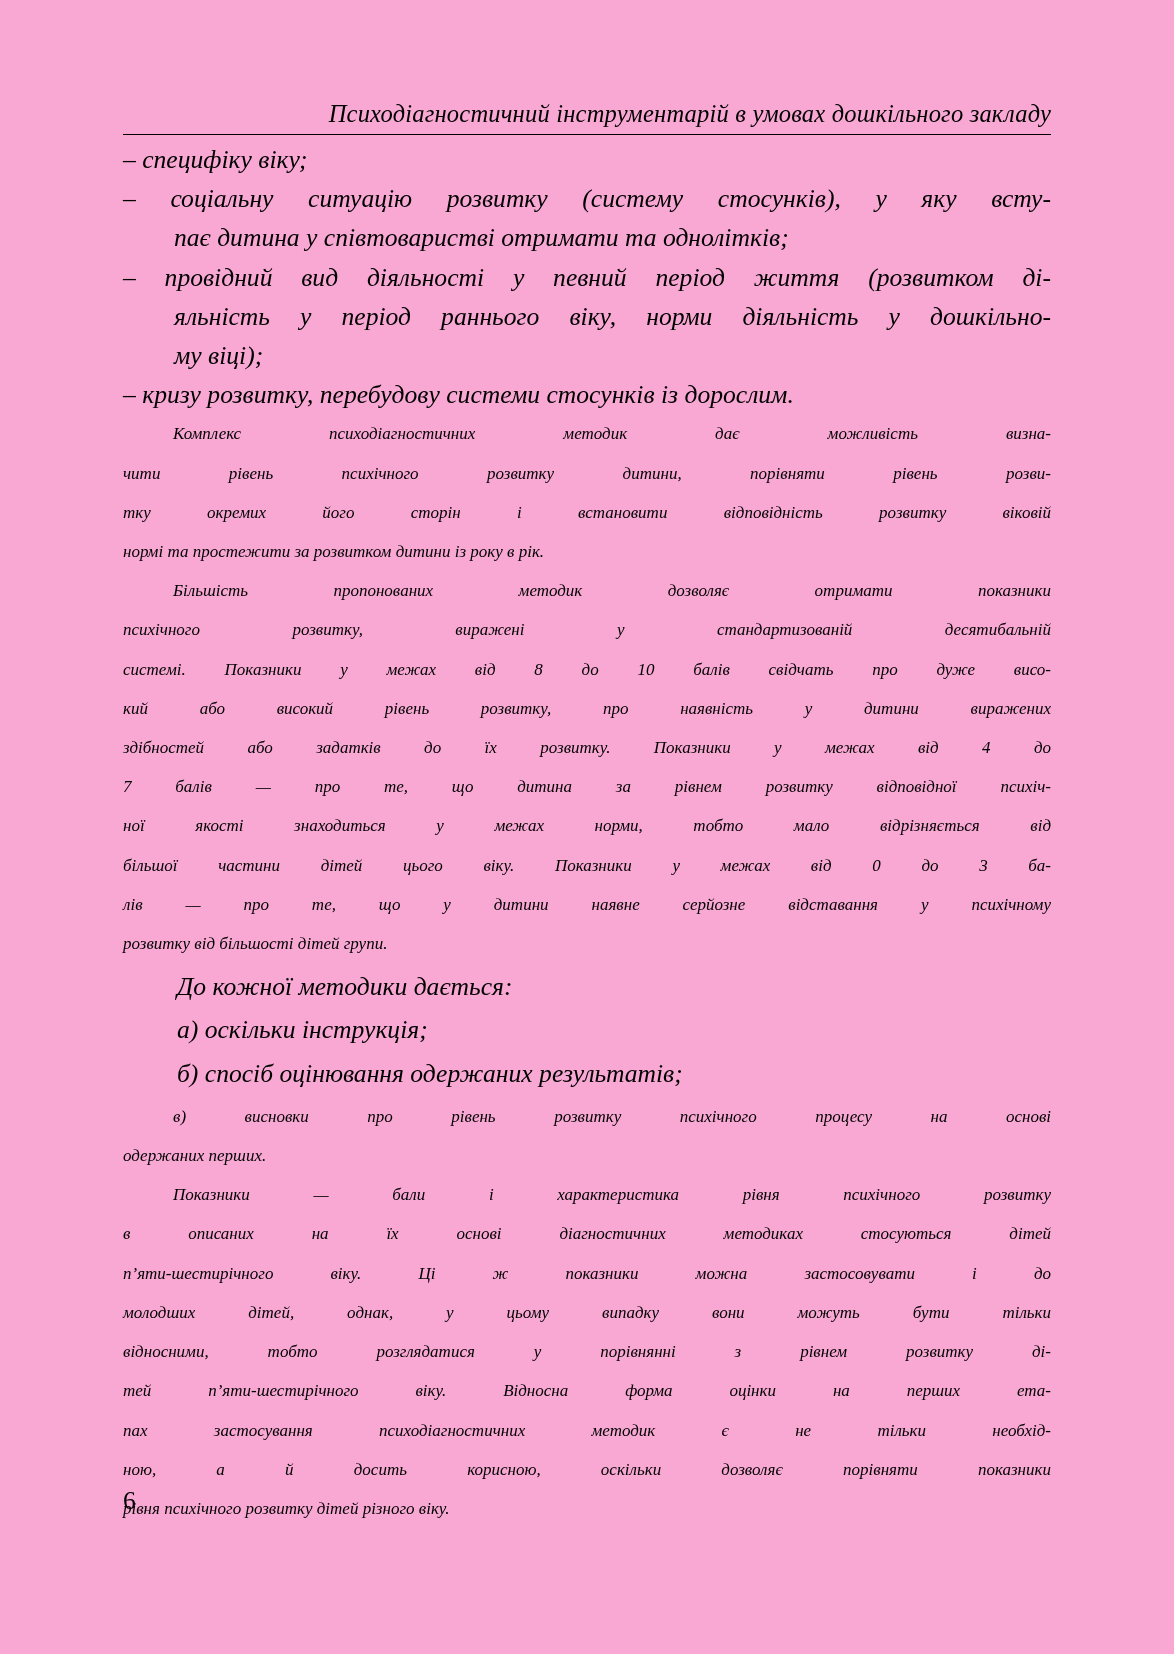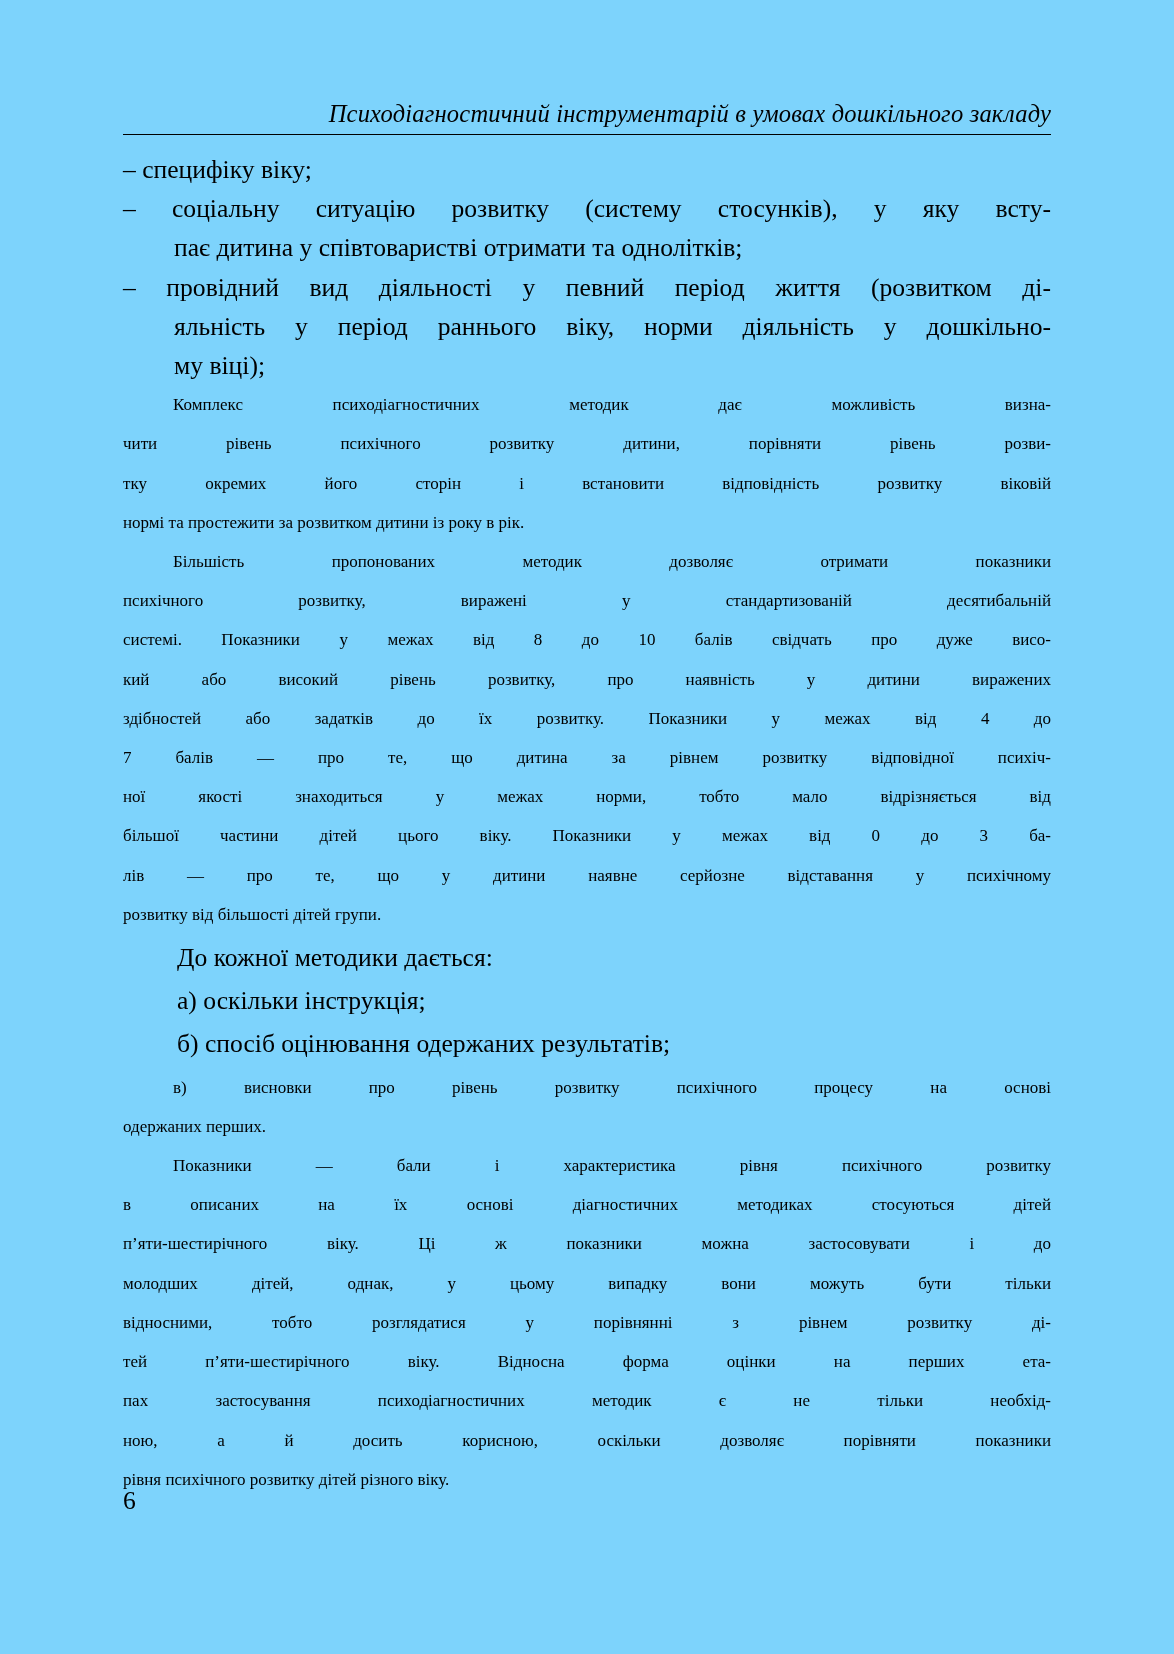--- a/index.html
+++ b/index.html
@@ -4,21 +4,21 @@
 <style>
   html, body {
     margin: 0;
     padding: 0;
     background: #ffffff;
   }
   .page {
     position: relative;
     width: 1174px;
     height: 1654px;
-    background: #7dd3fc;
+    background: #f9a8d4;
     font-family: "Liberation Serif", "DejaVu Serif", serif;
     color: #000000;
     box-sizing: border-box;
     overflow: hidden;
   }
 
   
   .header-block {
     position: absolute;
     left: 123px;
@@ -36,22 +36,23 @@
   .header-rule {
     margin-top: 6px;
     border-top: 1.6px solid #000000;
     width: 100%;
   }
 
   
   .content {
     position: absolute;
     left: 123px;
-    top: 150px;
+    top: 140px;
     width: 928px;
+    font-style: italic;
   }
 
   .para {
     font-size: 17px;
     line-height: 39.2px;
     text-align: justify;
     text-justify: inter-word;
     margin: 0;
     white-space: pre-wrap;
     hyphens: none;
@@ -118,20 +119,21 @@
     <div class="header-rule"></div>
   </div>
 
   <div class="content">
 
     <div id="body-render">
         <ul class="dash-list">
           <li class="dash-item"><span class="jline last">– специфіку віку;</span></li>
           <li class="dash-item"><span class="jline ">– соціальну ситуацію розвитку (систему стосунків), у яку всту-</span><span class="jline last hang">пає дитина у співтоваристві отримати та однолітків;</span></li>
           <li class="dash-item"><span class="jline ">– провідний вид діяльності у певний період життя (розвитком ді-</span><span class="jline hang">яльність у період раннього віку, норми діяльність у дошкільно-</span><span class="jline last hang">му віці);</span></li>
+          <li class="dash-item"><span class="jline last">– кризу розвитку, перебудову системи стосунків із дорослим.</span></li>
         </ul>
         <div class="para"><span class="jline indent-first">Комплекс  психодіагностичних  методик  дає  можливість  визна-</span><span class="jline ">чити  рівень  психічного  розвитку  дитини,  порівняти  рівень  розви-</span><span class="jline ">тку окремих його сторін і встановити відповідність розвитку віковій</span><span class="jline last">нормі та простежити за розвитком дитини із року в рік.</span></div>
         <div class="para"><span class="jline indent-first">Більшість пропонованих методик дозволяє отримати показники</span><span class="jline ">психічного  розвитку,  виражені  у  стандартизованій  десятибальній</span><span class="jline ">системі. Показники у межах від 8 до 10 балів свідчать про дуже висо-</span><span class="jline ">кий або високий рівень розвитку, про наявність у дитини виражених</span><span class="jline ">здібностей або задатків до їх розвитку. Показники у межах від 4 до</span><span class="jline ">7 балів — про те, що дитина за рівнем розвитку відповідної психіч-</span><span class="jline ">ної якості знаходиться у межах норми, тобто мало відрізняється від</span><span class="jline ">більшої частини дітей цього віку. Показники у межах від 0 до 3 ба-</span><span class="jline ">лів — про те, що у дитини наявне серйозне відставання у психічному</span><span class="jline last">розвитку від більшості дітей групи.</span></div>
         <div class="letter-item">До кожної методики дається:</div>
         <div class="letter-item">а) оскільки інструкція;</div>
         <div class="letter-item">б) спосіб оцінювання одержаних результатів;</div>
         <div class="para"><span class="jline indent-first">в)  висновки  про  рівень  розвитку  психічного  процесу  на  основі</span><span class="jline last">одержаних перших.</span></div>
         <div class="para"><span class="jline indent-first">Показники — бали і характеристика рівня психічного розвитку</span><span class="jline ">в описаних на їх основі діагностичних методиках стосуються дітей</span><span class="jline ">п’яти-шестирічного віку. Ці ж показники можна застосовувати і до</span><span class="jline ">молодших дітей, однак, у цьому випадку вони можуть бути тільки</span><span class="jline ">відносними, тобто розглядатися у порівнянні з рівнем розвитку ді-</span><span class="jline ">тей п’яти-шестирічного віку. Відносна форма оцінки на перших ета-</span><span class="jline ">пах застосування психодіагностичних методик є не тільки необхід-</span><span class="jline ">ною, а й досить корисною, оскільки дозволяє порівняти показники</span><span class="jline last">рівня психічного розвитку дітей різного віку.</span></div>
       </div>
 

